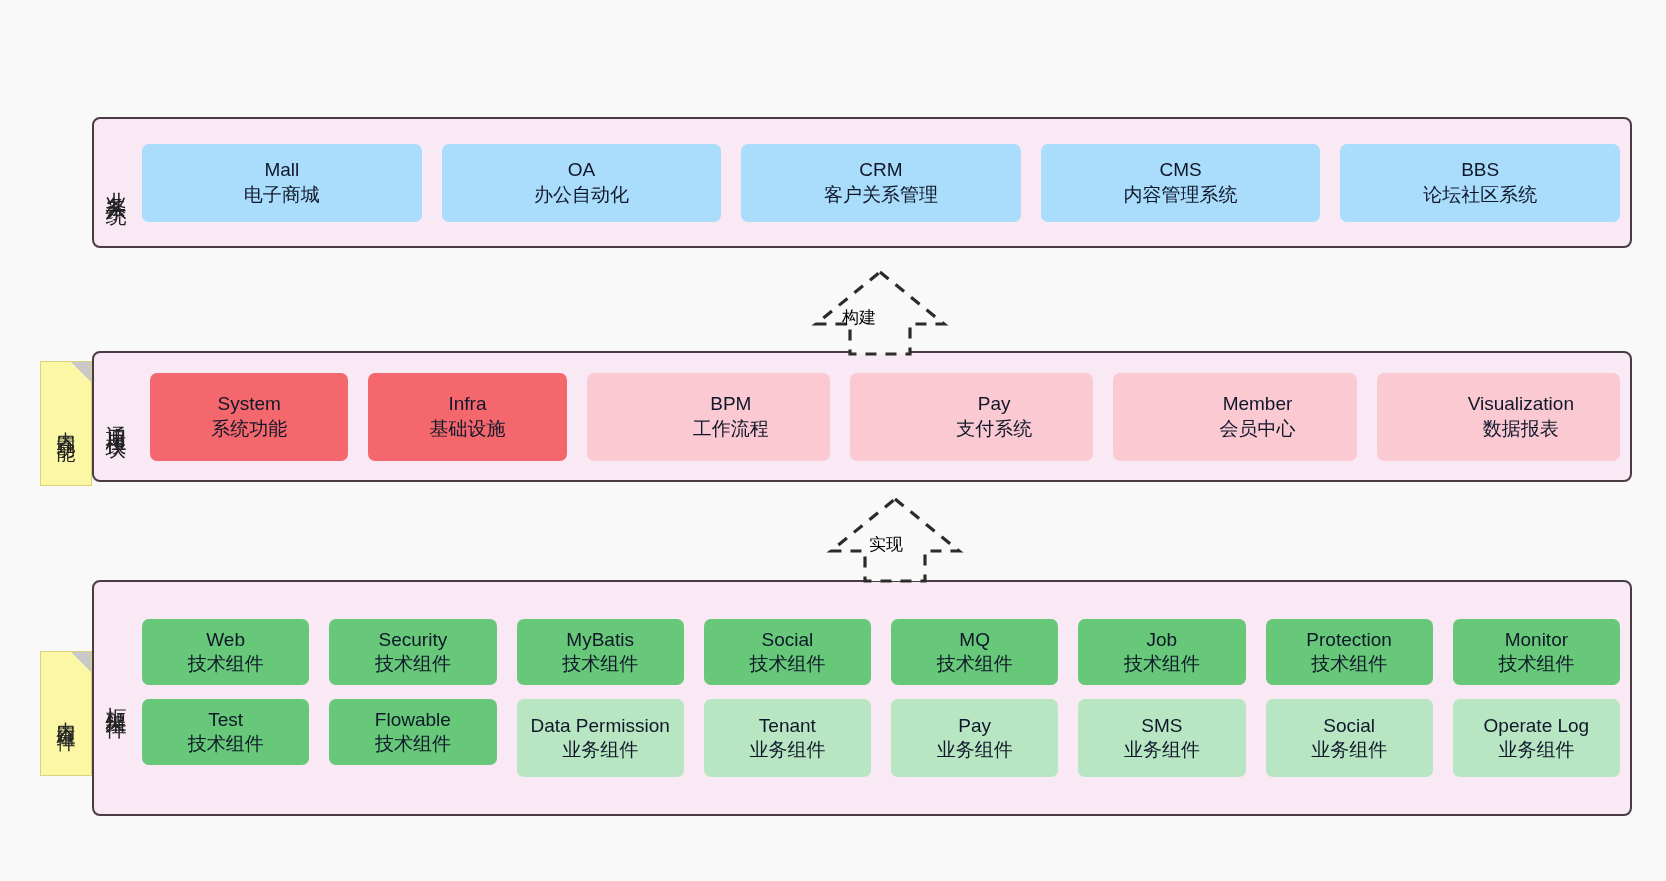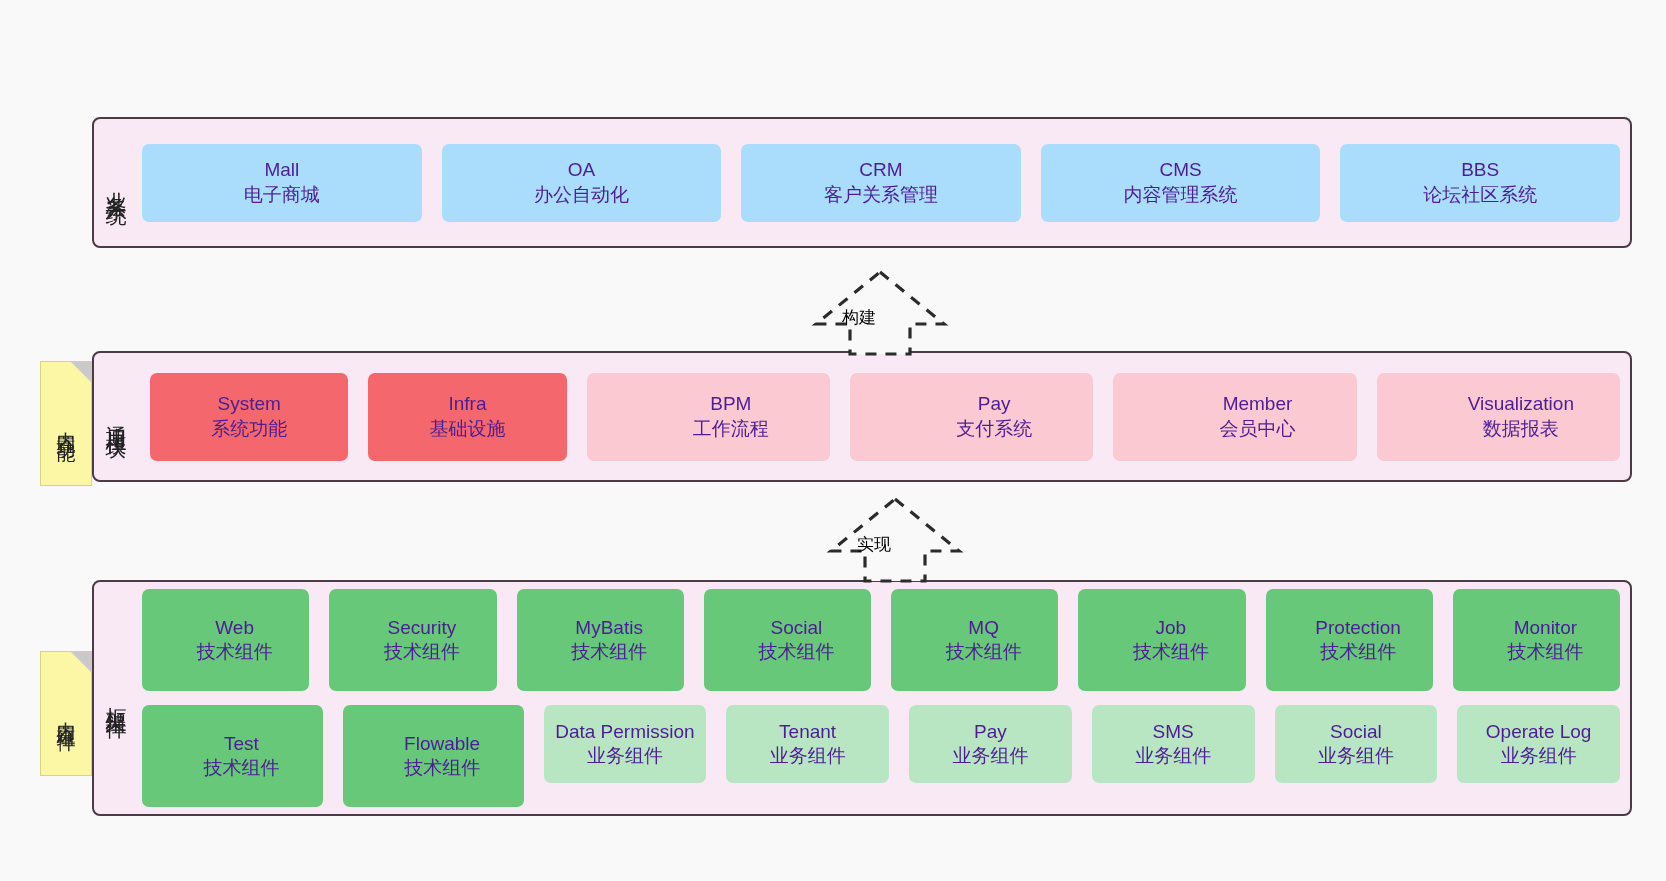--- a/index.html
+++ b/index.html
@@ -58,32 +58,32 @@
   
   .card {
     flex: 1 1 0;
     box-sizing: border-box;
     border-radius: 7px;
     display: flex;
     flex-direction: column;
     align-items: center;
     justify-content: center;
     text-align: center;
-    color: #4c1d95;
+    color: #0f172a;
     font-size: 19px;
     line-height: 1.28;
     padding: 4px 2px;
     min-width: 0;
   }
   .card .t1 { display: block; }
   .card .t2 { display: block; }
   .card.blue      { background: #aadcfb; height: 78px; }
   .card.red       { background: #f4676d; height: 88px; }
   .card.pink      { background: #fbc9d2; height: 88px; padding-left: 47px; }
-  .card.green     { background: #66c878; height: 102px; padding-left: 20px; }
+  .card.green     { background: #66c878; height: 66px; }
   .card.lightgreen{ background: #b9e6c2; height: 78px; }
 
   
   .note {
     position: absolute;
     box-sizing: border-box;
     width: 52px;
     background: #fbf7a5;
     border: 1px solid #d8d37c;
     display: flex;
@@ -198,21 +198,21 @@
           <span class="t2">数据报表</span>
         </div>
       </div>
     </div>
   </div>
 
   <div class="connector" style="left:815px; top:495px; width:160px; height:88px;">
     <svg width="160" height="88" viewBox="0 0 160 88">
       <path d="M80 4 L144 56 L110 56 L110 86 L50 86 L50 56 L16 56 Z" fill="#f9f9f9" stroke="#2b2b2b" stroke-width="3.2" stroke-dasharray="11 9" stroke-linejoin="miter"></path>
     </svg>
-    <div class="connector-label" style="left:42px; top:38px;">实现</div>
+    <div class="connector-label" style="left:54px; top:38px;">实现</div>
   </div>
 
   <div class="note" style="left:40px; top:651px; height:125px;">
     <span class="fold"></span>
     <span>内置组件</span>
   </div>
 
   <div class="layer" id="layer-2" style="left:92px; top:580px; width:1540px; height:236px;">
     <div class="layer-title">框架组件</div>
     <div class="layer-body">

